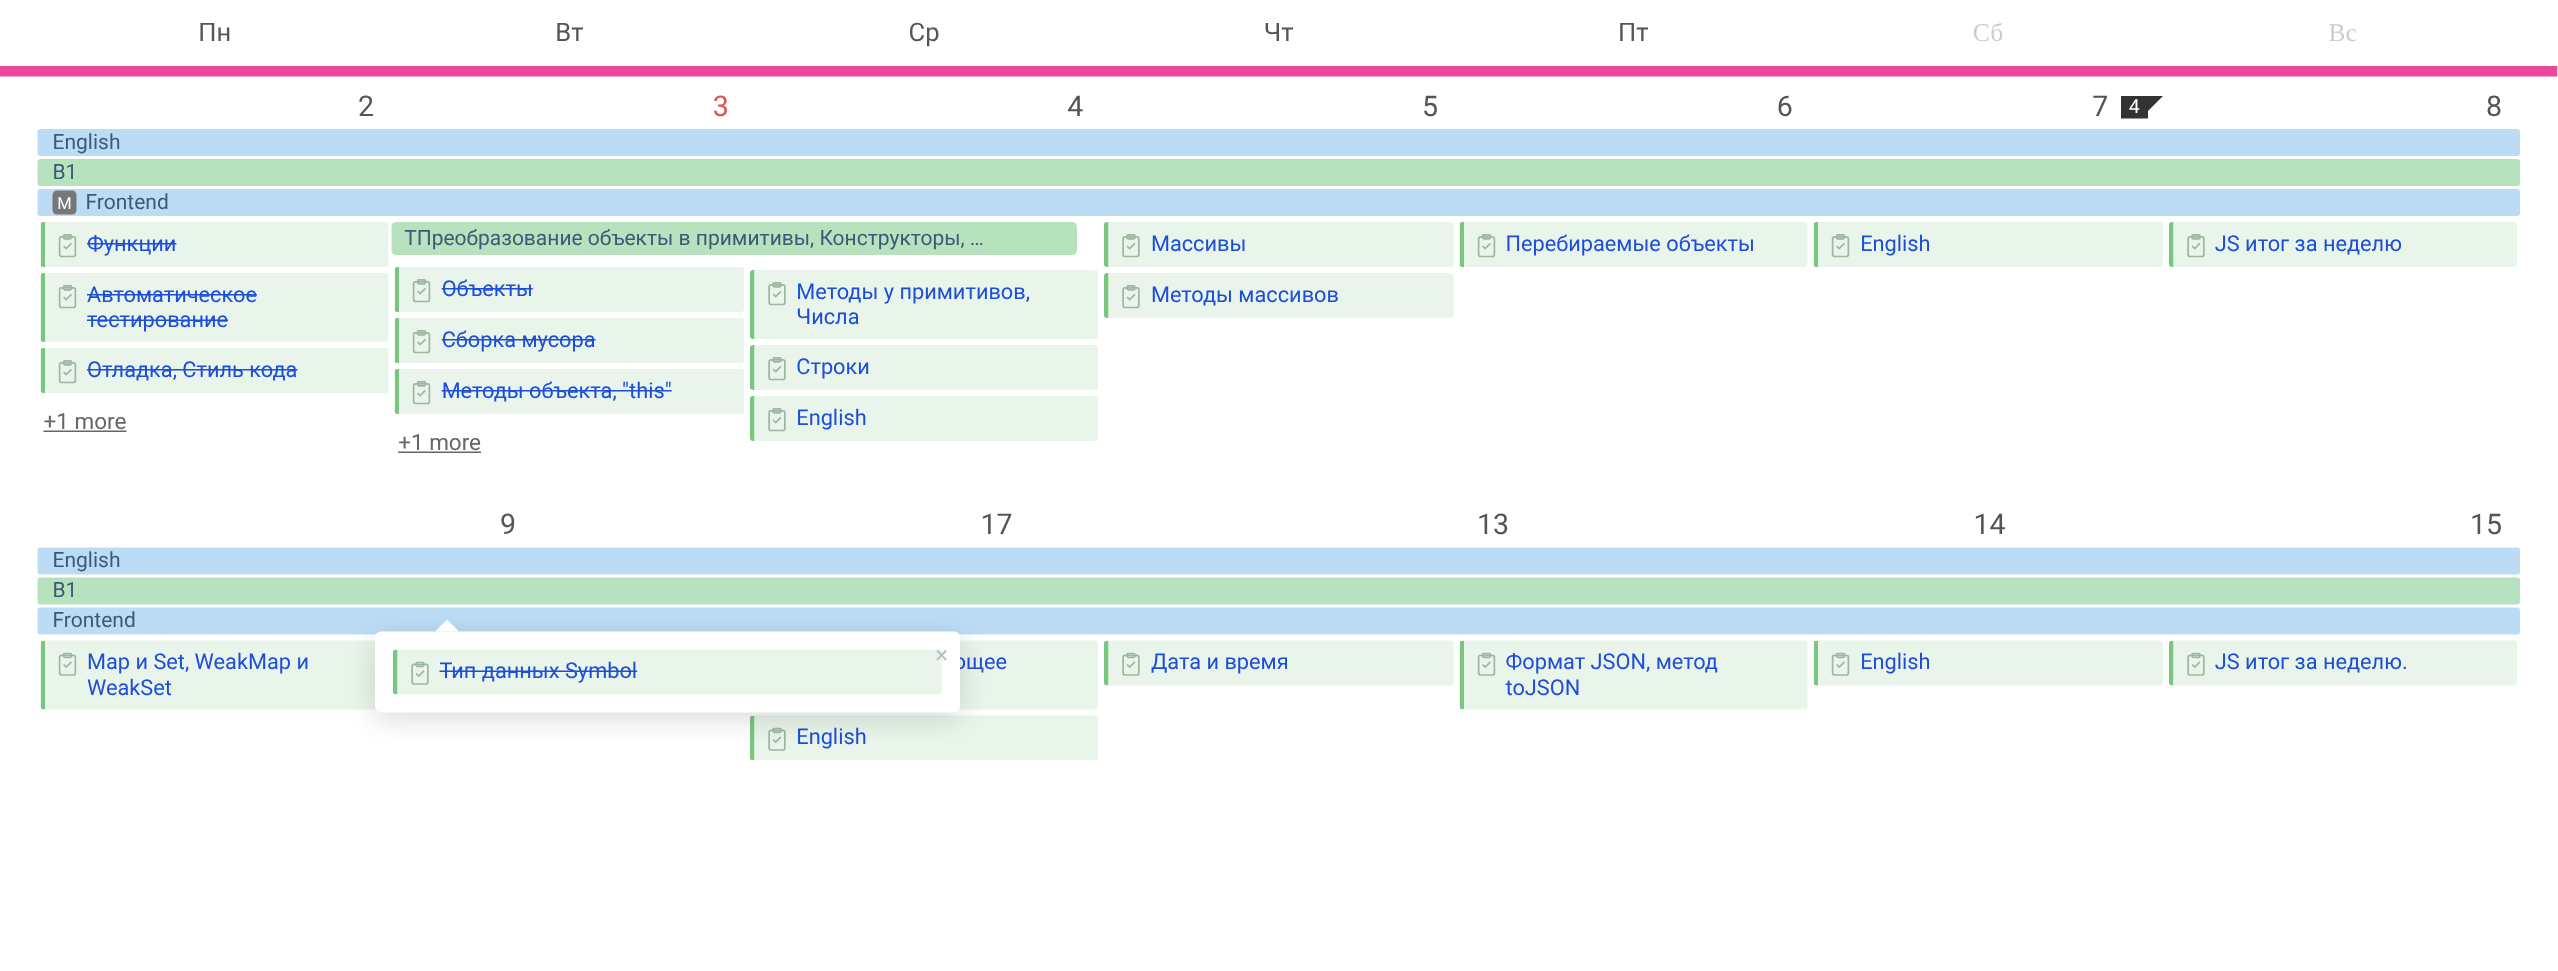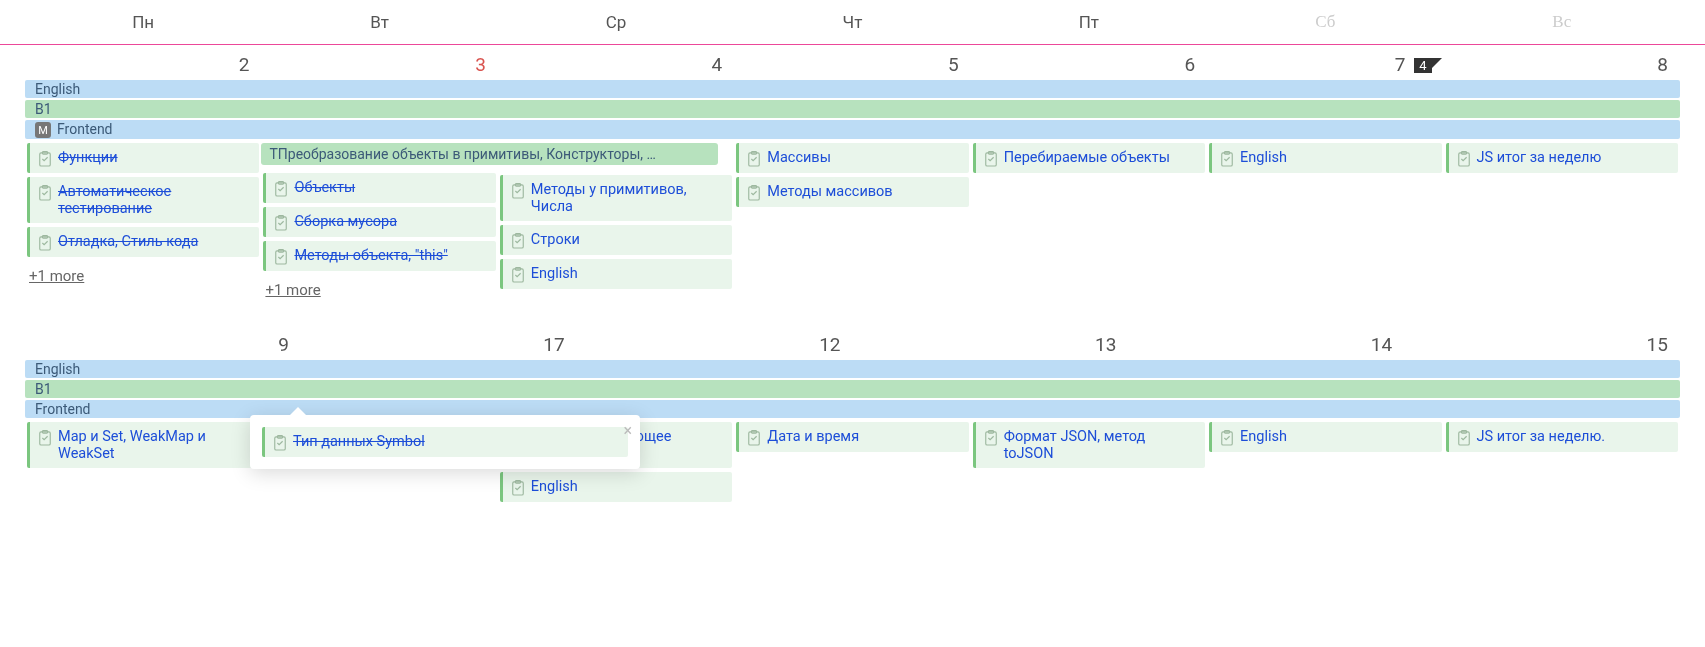--- a/index.html
+++ b/index.html
@@ -1,18 +1,18 @@
 <!DOCTYPE html>
 <html><head>
 <meta charset="utf-8">
 <style>
   * { box-sizing: border-box; margin: 0; padding: 0; }
   body { font-family: -apple-system, BlinkMacSystemFont, "Segoe UI", Roboto, sans-serif; font-size: 14px; color: #333; background: #fff; }
   .calendar { width: 1705px; }
-  .header-row { display: flex; border-bottom: 1px solid #ec4899; padding: 0 25px; }
+  .header-row { display: flex; border-bottom: 7px solid #ec4899; padding: 0 25px; }
   .header-cell { flex: 1; text-align: center; padding: 12px 0; font-size: 17px; color: #555; }
   .header-cell.weekend { color: #ccc; font-family: Liberation Serif, serif; }
   .week { position: relative; }
   .date-row { display: flex; padding: 0 25px; }
   .date-cell { flex: 1; text-align: right; padding: 8px 12px 4px 0; font-size: 19px; color: #555; position: relative; }
   .date-cell.today { color: #d9534f; }
   .date-cell .marker { display: inline-block; background: #333; color: #fff; padding: 0 5px; margin-left: 4px; font-size: 13px; vertical-align: middle; position: relative; }
   .date-cell .marker::after { content: ""; position: absolute; left: 100%; top: 0; border-top: 10px solid #333; border-right: 10px solid transparent; }
   .bar-row { display: flex; padding: 0 25px; margin-bottom: 2px; }
   .bar { flex: 1; padding: 1px 10px; font-size: 14px; color: #3c5a78; border-radius: 2px; }
@@ -228,21 +228,20 @@
       </div>
     </div>
   </div>
 
   <div class="spacer"></div>
 
   <div class="week">
     <div class="date-row">
       <div class="date-cell">9</div>
       <div class="date-cell">17</div>
-      <div class="date-cell">12</div>
       <div class="date-cell">13</div>
       <div class="date-cell">14</div>
       <div class="date-cell">15</div>
     </div>
 
     <div class="bar-row">
         <div class="bar blue">English</div>
       </div>
     <div class="bar-row">
         <div class="bar green">B1</div>

